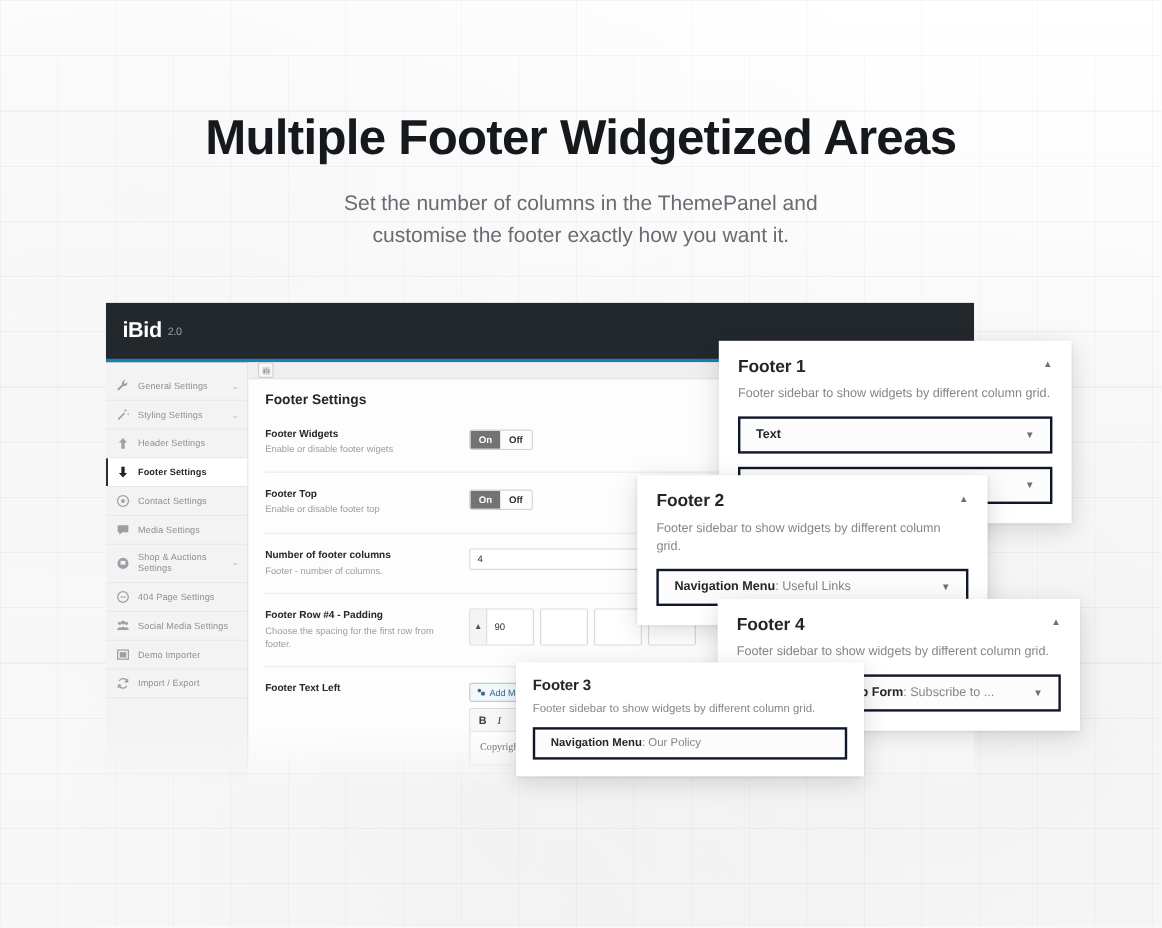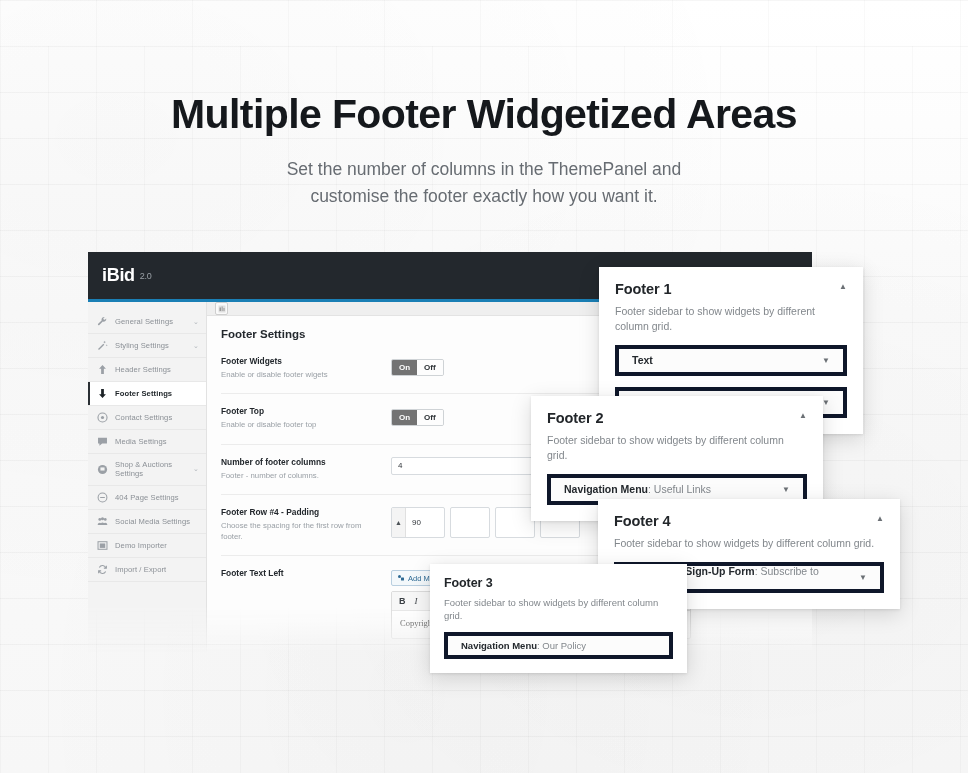--- a/index.html
+++ b/index.html
@@ -326,35 +326,35 @@
     line-height: 1.6;
   }
   .card-desc {
     margin-top: 7px;
     font-size: 10.5px;
     line-height: 1.42;
     color: #82878c;
   }
   .widget-row {
     margin-top: 11px;
-    border: 4px solid #0f172a;
+    border: 2px solid #0f172a;
     background: #fcfcfc;
     height: 31px;
     display: flex; align-items: center; justify-content: space-between;
     padding: 0 13px;
     font-size: 10.5px;
     color: #82878c;
     gap: 31px;
   }
   .widget-row .wname { color: #23282d; font-weight: 700; }
   .widget-row .wcaret { color: #6b7075; font-size: 8px; }
 
-  #card-f1 { left: 599px; top: 267px; width: 264px; }
+  #card-f1 { left: 599px; top: 284px; width: 294px; }
   #card-f2 { left: 531px; top: 396px; width: 292px; }
-  #card-f3 { left: 430px; top: 564px; width: 257px; }
+  #card-f3 { left: 430px; top: 552px; width: 290px; }
   #card-f4 { left: 598px; top: 499px; width: 302px; }
 
   #card-f3 { padding: 12px 14px 14px 14px; }
   #card-f3 .card-title { font-size: 12.5px; }
   #card-f3 .card-desc { font-size: 9.5px; margin-top: 6px; }
   #card-f3 .widget-row { height: 27px; font-size: 9.5px; margin-top: 9px; }
 </style>
 </head>
 <body>
 

